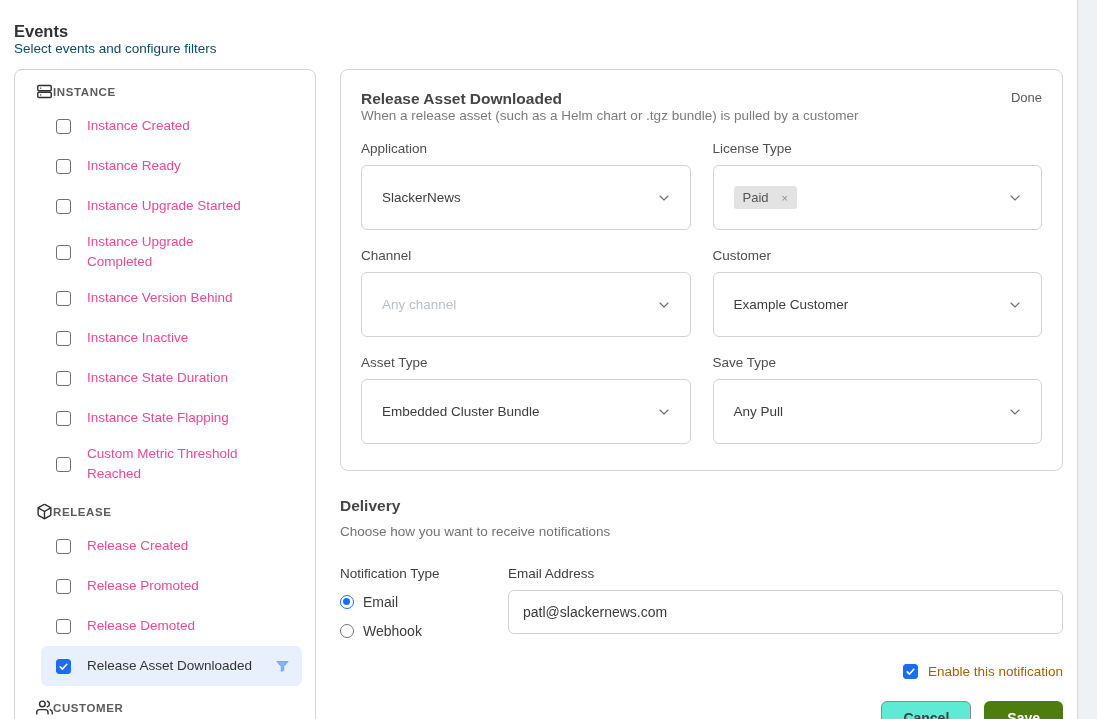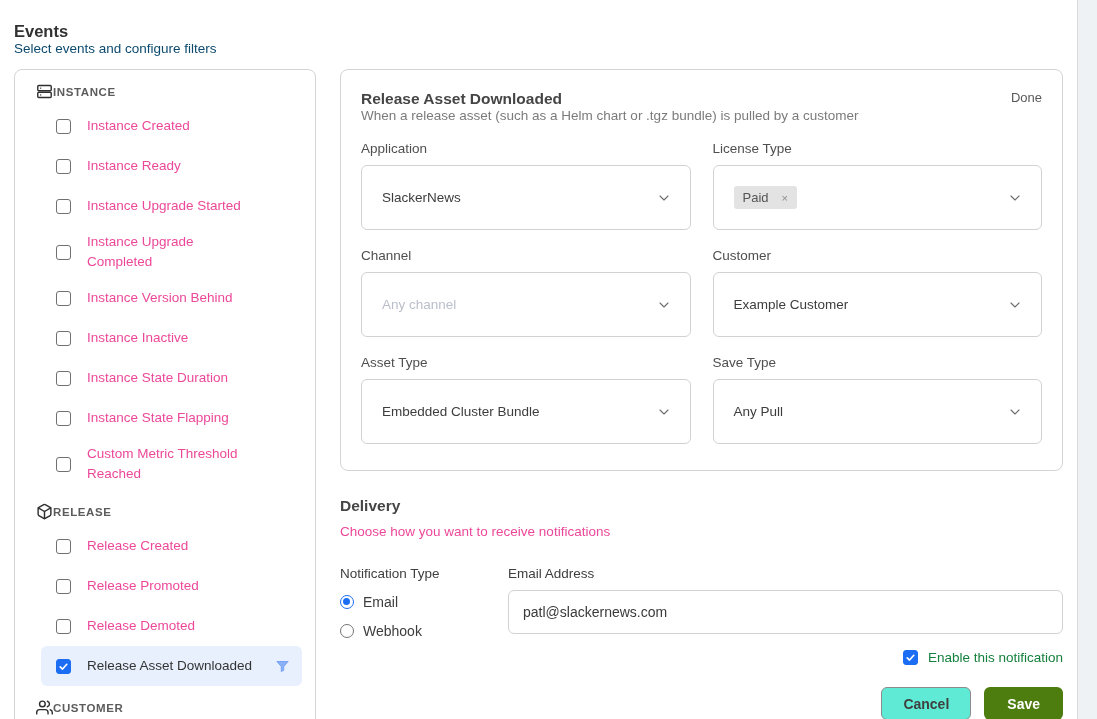--- a/index.html
+++ b/index.html
@@ -66,21 +66,21 @@
   .placeholder { color:#b9bfca; }
   .chip {
     display:inline-flex; align-items:center; gap:13px;
     background:#e3e3e3; border-radius:3px; padding:4px 9px;
     font-size:13px; color:#555;
   }
   .chip-x { color:#8c8c8c; font-size:11px; cursor:pointer; }
 
   
   .delivery-title { font-size:15.5px; font-weight:700; color:#454545; margin-top:26px; }
-  .delivery-sub { font-size:13.5px; color:#ec4899; margin-top:9px; }
+  .delivery-sub { font-size:13.5px; color:#737373; margin-top:9px; }
   .delivery-row { display:flex; margin-top:27px; }
   .nt-col { width:168px; flex:none; }
   .col-label { font-size:13.5px; color:#404040; }
   .radio-row { display:flex; align-items:center; gap:9px; margin-top:13px; font-size:14px; color:#3d3d3d; cursor:pointer; }
   .radio {
     width:14px; height:14px; border-radius:50%; border:1.5px solid #757575;
     flex:none; position:relative; background:#fff;
   }
   .radio.checked { border-color:#1b6ef3; }
   .radio.checked::after {
@@ -90,21 +90,21 @@
   .email-col { flex:1; }
   .email-input {
     margin-top:9px; width:100%; height:44px;
     border:1px solid #d2d2d2; border-radius:6px;
     padding:0 14px; font-size:14px; color:#3a3a3a;
     font-family:"Liberation Sans", sans-serif; outline:none; background:#fff;
   }
 
   .enable-row {
     display:flex; justify-content:flex-end; align-items:center; gap:10px;
-    margin-top:11px; font-size:13.5px; color:#15803d;
+    margin-top:25px; font-size:13.5px; color:#a16207;
   }
   .btn-row { display:flex; justify-content:flex-end; gap:13px; margin-top:22px; }
   .btn {
     height:33px; border-radius:6px; font-size:14px; font-weight:700;
     display:flex; align-items:center; justify-content:center; cursor:pointer;
     font-family:"Liberation Sans", sans-serif;
   }
   .btn-cancel { background:#5eead4; border:1px solid #8c8c8c; color:#3f3f3f; padding:0 21px; }
   .btn-save { background:#4d7c0f; border:none; color:#fff; padding:0 23px; }
 

